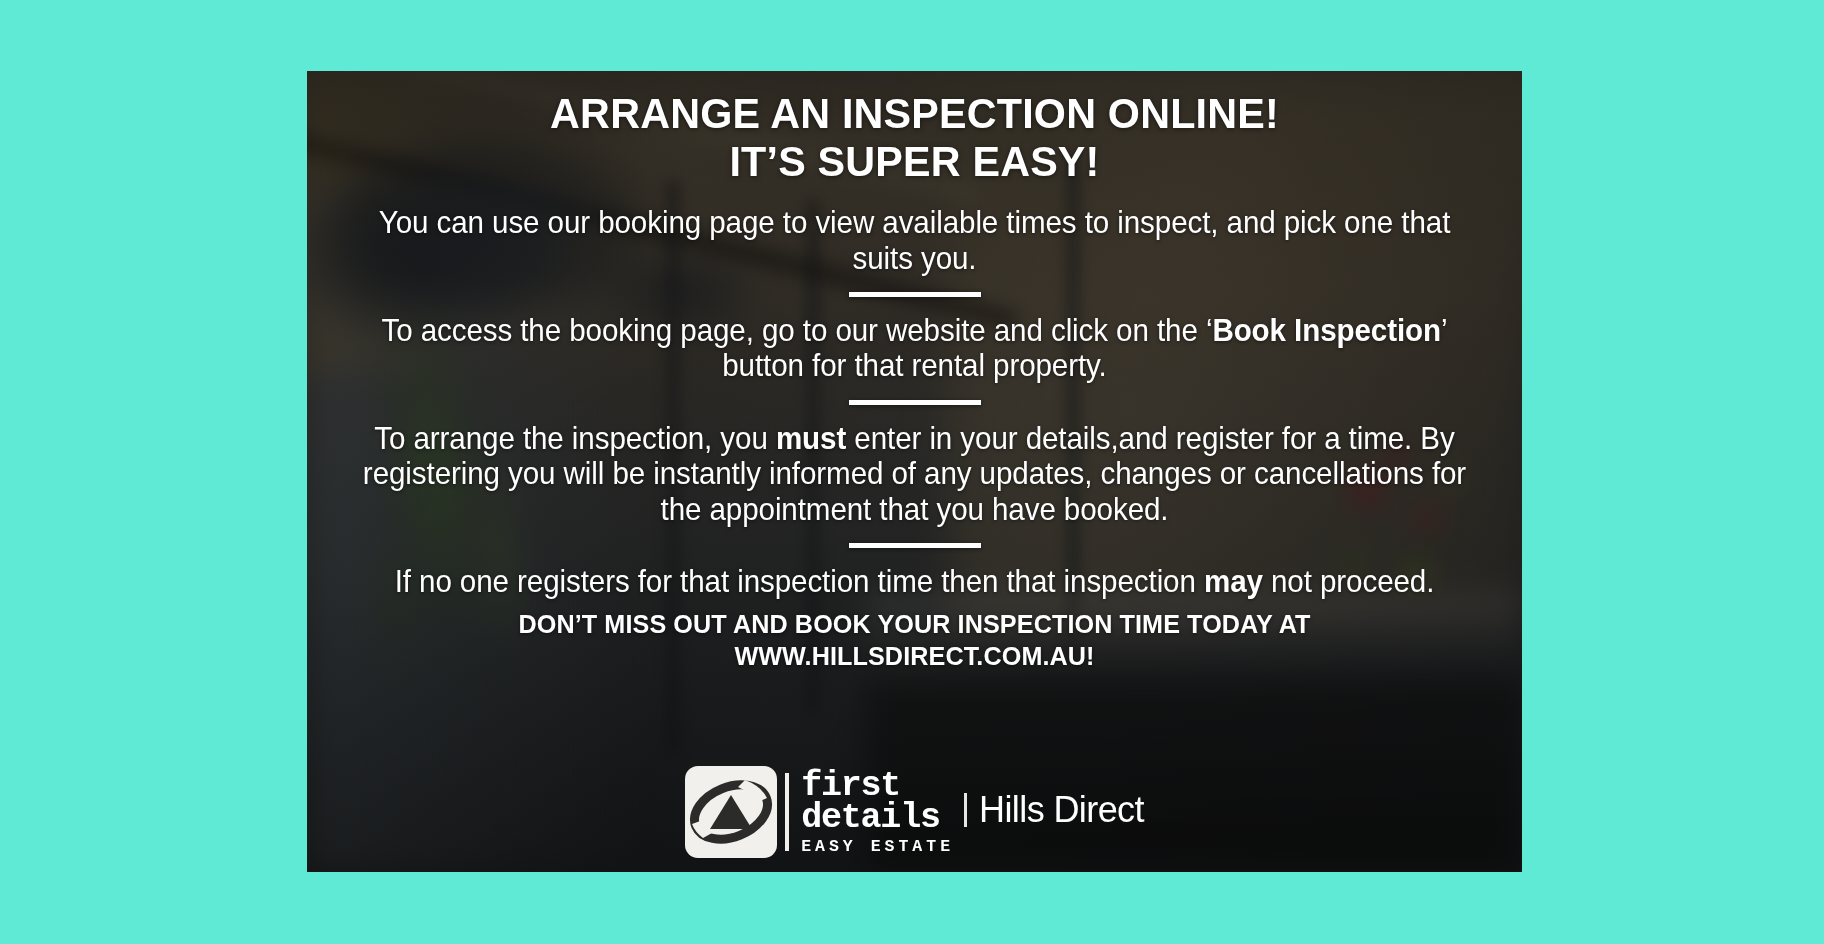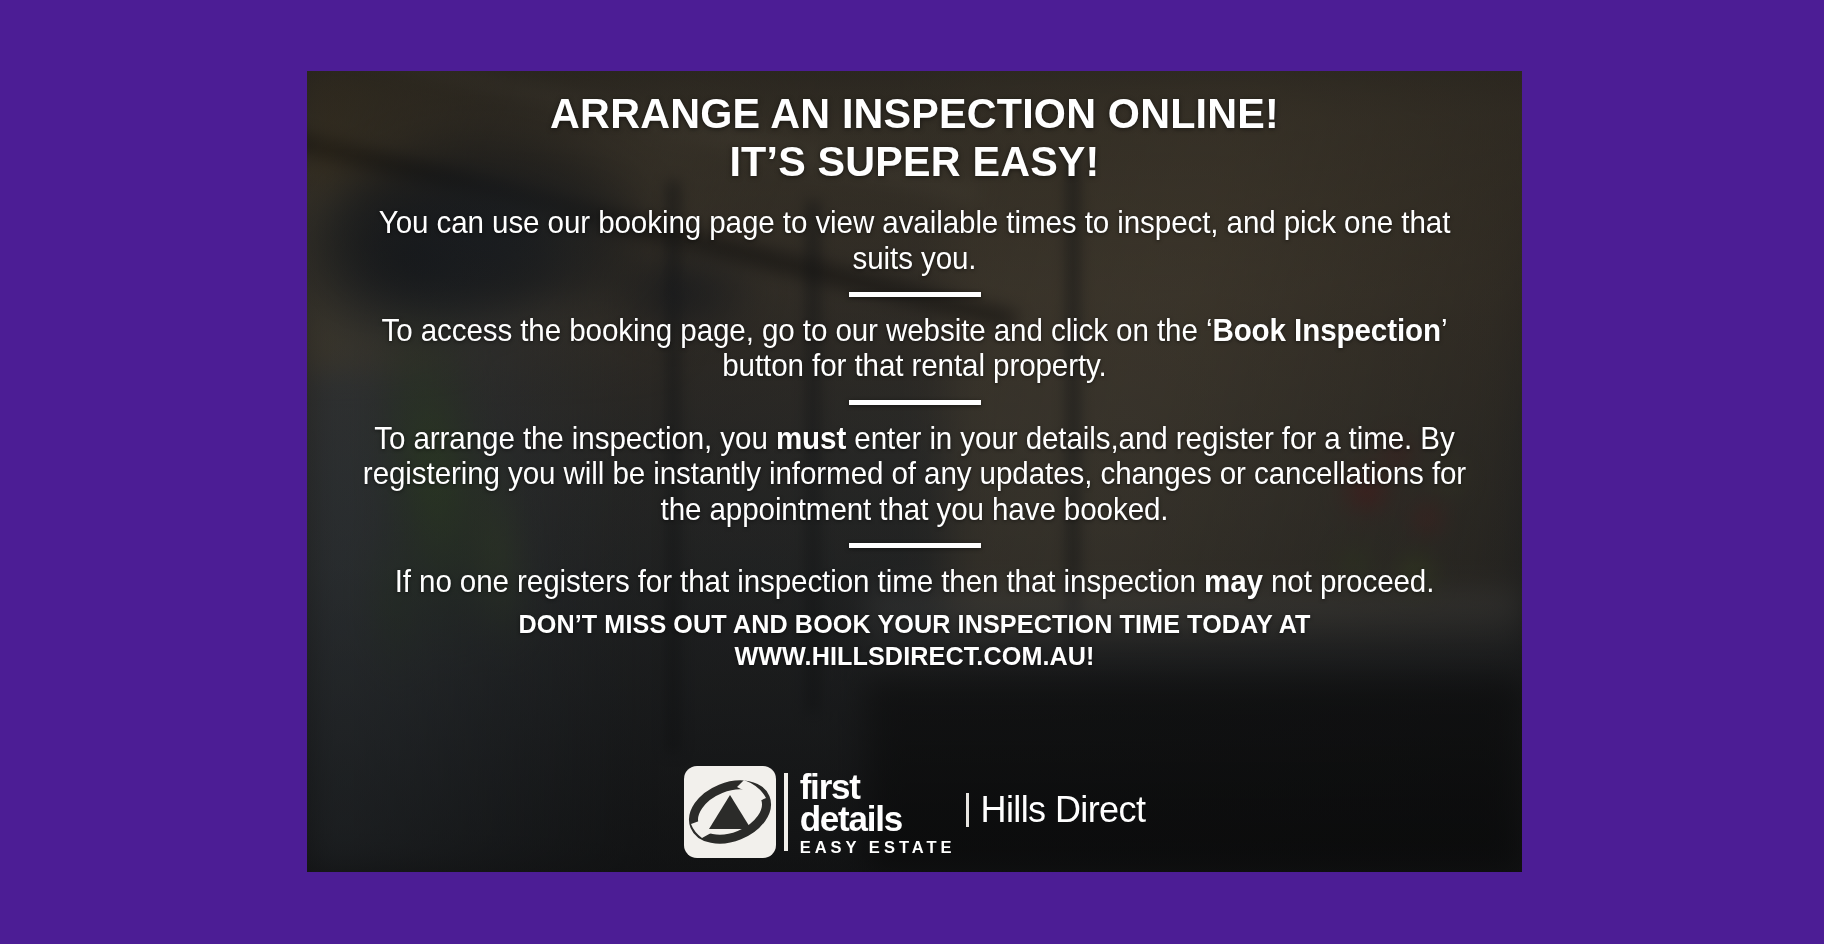--- a/index.html
+++ b/index.html
@@ -11,21 +11,21 @@
     width: 1824px;
     height: 944px;
     overflow: hidden;
     font-family: "Liberation Sans", sans-serif;
   }
 
   #stage {
     position: relative;
     width: 1824px;
     height: 944px;
-    background: #4c1d95;
+    background: #5eead4;
   }
 
   
   #flyer {
     position: absolute;
     left: 307px;
     top: 71px;
     width: 1215px;
     height: 801px;
     overflow: hidden;
@@ -235,20 +235,21 @@
     height: 78px;
     background: #f2f0ec;
     margin: 0 12px 0 8px;
     flex: 0 0 auto;
   }
   .logo-words {
     text-align: left;
     color: #ffffff;
     flex: 0 0 auto;
     line-height: 1;
+    font-family: Liberation Mono, monospace;
   }
   .logo-first {
     font-size: 35px;
     font-weight: 700;
     letter-spacing: -1.2px;
     display: block;
     margin-bottom: -3px;
   }
   .logo-national {
     font-size: 35px;

